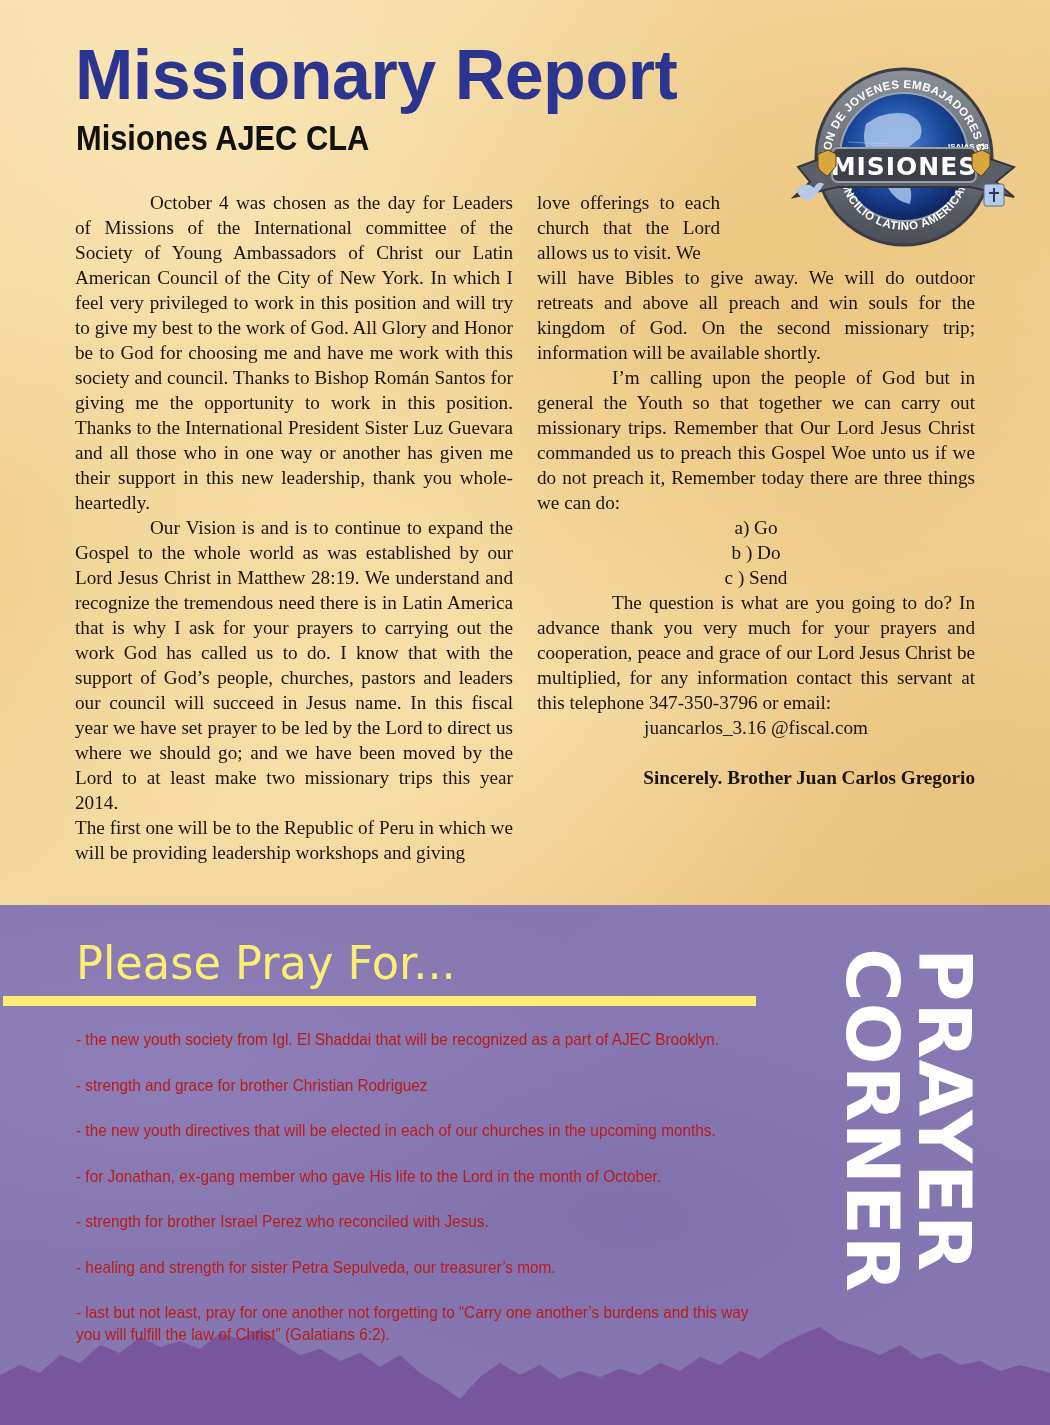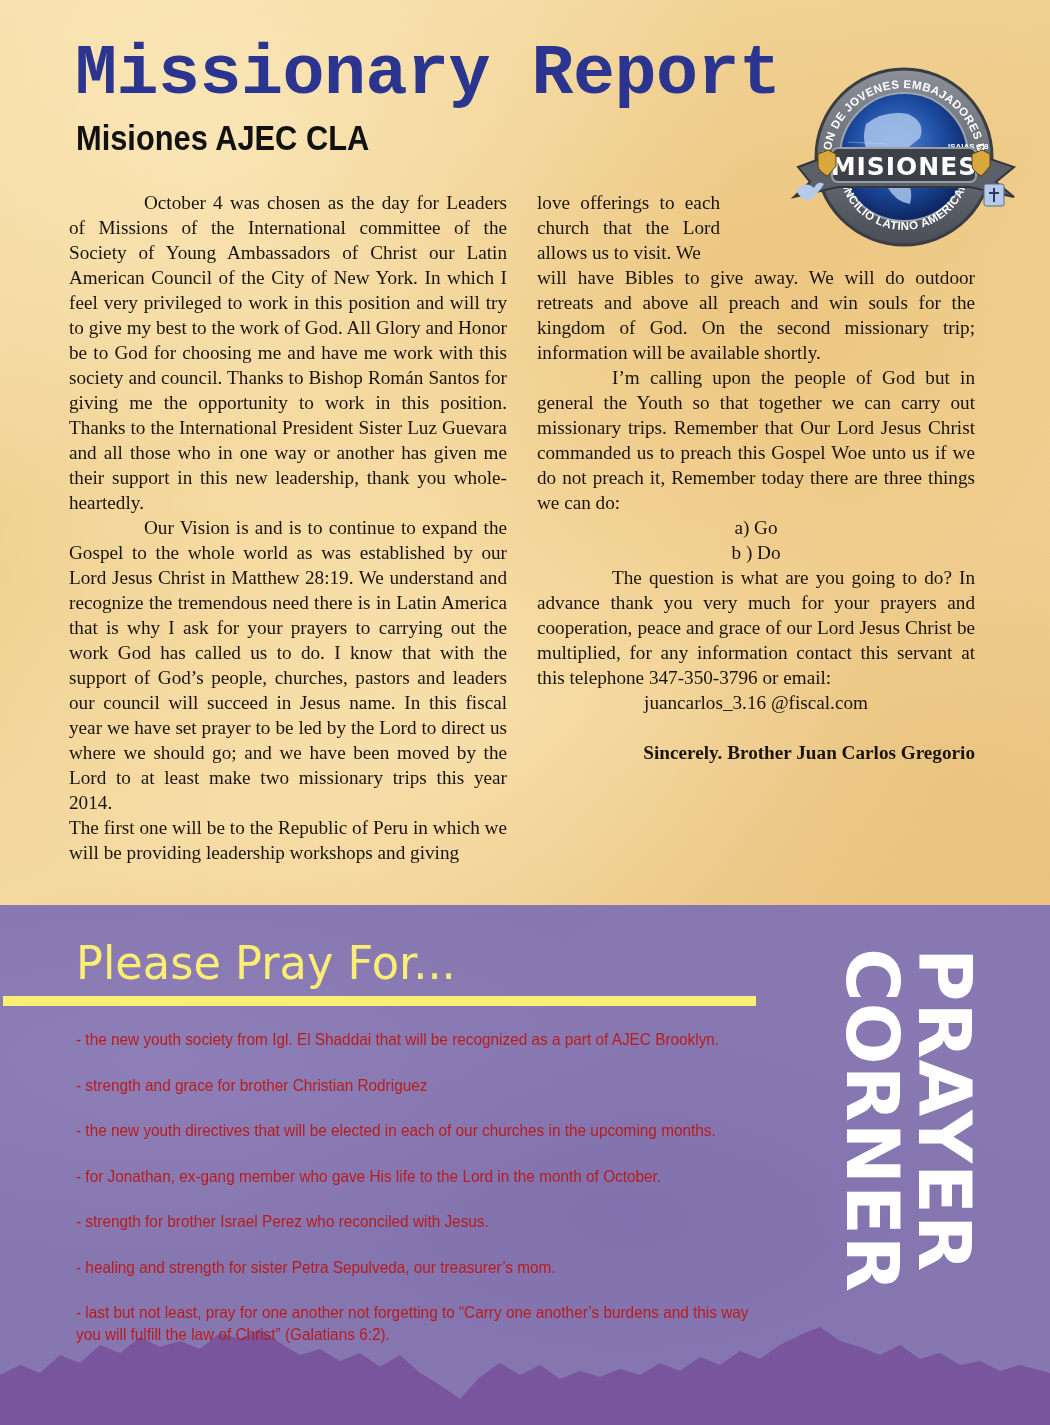--- a/index.html
+++ b/index.html
@@ -13,21 +13,21 @@
     position: absolute; left: 0; top: 0; width: 1050px; height: 905px;
     background:
       radial-gradient(ellipse at 20% 15%, rgba(255,240,200,0.55) 0%, rgba(255,240,200,0) 45%),
       radial-gradient(ellipse at 75% 35%, rgba(230,180,100,0.35) 0%, rgba(230,180,100,0) 50%),
       radial-gradient(ellipse at 40% 70%, rgba(255,235,190,0.45) 0%, rgba(255,235,190,0) 50%),
       radial-gradient(ellipse at 90% 85%, rgba(225,175,95,0.35) 0%, rgba(225,175,95,0) 45%),
       linear-gradient(160deg, #f5dca6 0%, #efcf8e 40%, #f4d9a0 70%, #ecc888 100%);
   }
   .title {
     position: absolute; left: 75px; top: 40px;
-    font-family: Liberation Mono, monospace;
+    font-family: Liberation Sans, sans-serif;
     font-size: 70px; line-height: 70px;
     color: #2b3590;
     letter-spacing: -0.5px;
   }
   .subtitle {
     position: absolute; left: 76px; top: 118px;
     font-family: "Liberation Sans", sans-serif;
     font-size: 35px; line-height: 40px;
     color: #111;
     transform: scaleX(0.88); transform-origin: left top;
@@ -35,21 +35,21 @@
   .logo {
     position: absolute; left: 788px; top: 62px; width: 230px; height: 185px;
   }
   .col {
     position: absolute; top: 190px;
     font-size: 19.2px; line-height: 25px;
     color: #1a1410;
     text-align: justify;
     hyphens: manual;
   }
-  .col-left { left: 69px; width: 438px; }
+  .col-left { left: 75px; width: 438px; }
   .col-right { left: 537px; width: 438px; }
   .col p { margin: 0; }
   .indent { text-indent: 75px; }
   .narrow { width: 183px; }
   .left-align { text-align: center; }
   .signature { text-align: right; margin-top: 25px !important; font-weight: bold; }
 
   .purple {
     position: absolute; left: 0; top: 905px; width: 1050px; height: 520px;
     background:
@@ -145,20 +145,21 @@
   <p class="indent">Our Vision is and is to continue to expand the Gospel to the whole world as was established by our Lord Jesus Christ in Matthew 28:19. We understand and recognize the tremendous need there is in Latin America that is why I ask for your prayers to carrying out the work God has called us to do. I know that with the support of God’s people, churches, pastors and leaders our council will succeed in Jesus name. In this fiscal year we have set prayer to be led by the Lord to direct us where we should go; and we have been moved by the Lord to at least make two missionary trips this year 2014.</p>
   <p>The first one will be to the Republic of Peru in which we will be providing leadership workshops and giving</p>
 </div>
 
 <div class="col col-right">
   <p class="narrow">love offerings to each church that the Lord allows us to visit. We</p>
   <p>will have Bibles to give away. We will do outdoor retreats and above all preach and win souls for the kingdom of God. On the second missionary trip; information will be available shortly.</p>
   <p class="indent">I’m calling upon the people of God but in general the Youth so that together we can carry out missionary trips. Remember that Our Lord Jesus Christ commanded us to preach this Gospel Woe unto us if we do not preach it, Remember today there are three things we can do:</p>
   <p class="left-align">a) Go</p>
   <p class="left-align">b ) Do</p>
+  <p class="left-align">c ) Send</p>
   <p class="indent">The question is what are you going to do? In advance thank you very much for your prayers and cooperation, peace and grace of our Lord Jesus Christ be multiplied, for any information contact this servant at this telephone 347-350-3796 or email:</p>
   <p class="left-align">juancarlos_3.16 @fiscal.com</p>
   <p class="signature">Sincerely. Brother Juan Carlos Gregorio</p>
 </div>
 
 <div class="purple">
   <svg class="mountains" viewBox="0 0 1050 110" preserveAspectRatio="none" xmlns="http://www.w3.org/2000/svg">
     <path d="M0 60 L20 50 L40 58 L60 40 L80 48 L100 30 L120 38 L140 22 L160 32 L180 26 L200 34 L220 18 L240 24 L260 14 L280 28 L300 40 L320 34 L340 46 L360 38 L380 52 L400 40 L420 58 L440 70 L460 84 L480 62 L500 48 L520 60 L540 50 L560 64 L580 56 L600 62 L620 54 L640 60 L660 48 L680 56 L700 42 L720 50 L740 36 L760 44 L780 30 L800 20 L820 12 L840 26 L860 32 L880 40 L900 30 L920 44 L940 38 L960 50 L980 46 L1000 56 L1020 50 L1050 58 L1050 110 L0 110 Z" fill="#78559c"></path>
   </svg>
 </div>

